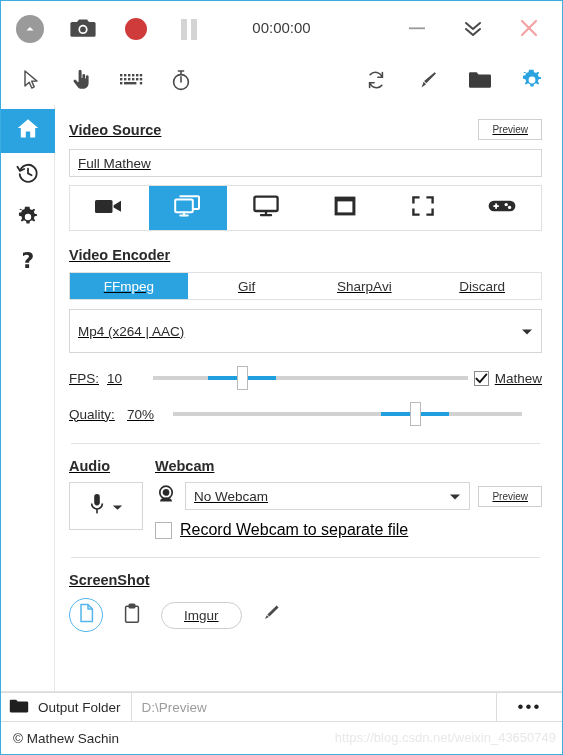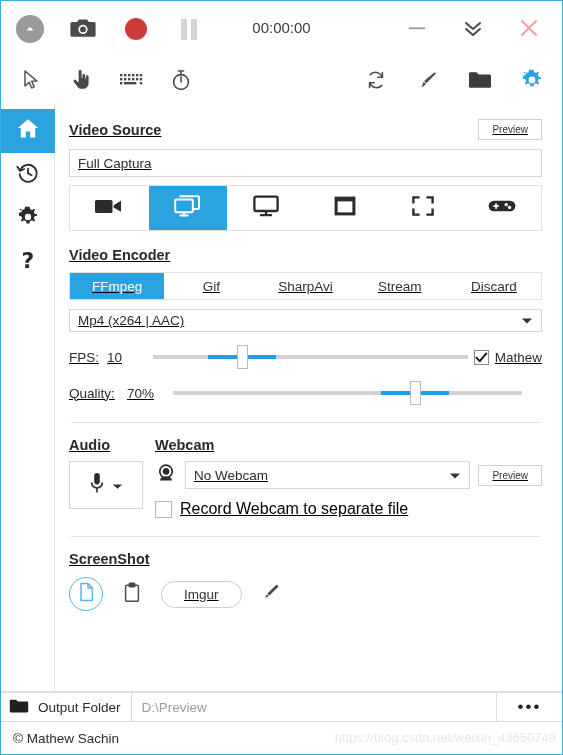--- a/index.html
+++ b/index.html
@@ -148,21 +148,21 @@
     display: flex; align-items: center; justify-content: center;
     font-size: 13.5px;
     color: #333;
     cursor: pointer;
   }
   .tab.active { background: #2aa3e0; color: #ffffff; }
 
   .combo {
     width: 100%;
     border: 1px solid #d6d6d6;
-    height: 23px;
+    height: 44px;
     display: flex; align-items: center;
     padding: 0 8px;
     font-size: 13.5px;
     color: #2c2c2c;
     background: #fff;
     cursor: pointer;
   }
   .combo .caret { margin-left: auto; }
 
   .slider-row {
@@ -477,21 +477,21 @@
       </div>
     </div>
 
     <div class="content">
 
       <div class="sect-head">
         <div class="sect-title">Video Source</div>
         <button class="btn-flat">Preview</button>
       </div>
       <div class="txtbox">
-        <span>Full Captura</span>
+        <span>Full Mathew</span>
       </div>
 
       <div class="icon-row">
         <div class="icon-cell">
           <span>
             <svg width="30" height="20" viewBox="0 0 30 20">
               <rect x="1" y="4" width="17.5" height="13" rx="1.6" fill="#2b2b2b"></rect>
               <path d="M19.6 9.2 L27 4.8 v11 l-7.4-4.4 Z" fill="#2b2b2b"></path>
             </svg>
           </span>
@@ -546,21 +546,20 @@
         </div>
       </div>
 
       <div class="sect-head" style="margin-top:16px;">
         <div class="sect-title">Video Encoder</div>
       </div>
       <div class="tabs">
         <div class="tab active">FFmpeg</div>
         <div class="tab">Gif</div>
         <div class="tab">SharpAvi</div>
-        <div class="tab">Stream</div>
         <div class="tab">Discard</div>
       </div>
       <div class="combo">
         <span>Mp4 (x264 | AAC)</span>
         <span class="caret">
           <svg width="12" height="8" viewBox="0 0 12 8">
               <path d="M1 1.6 L6 6.4 L11 1.6 Z" fill="#333"></path>
             </svg>
         </span>
       </div>

